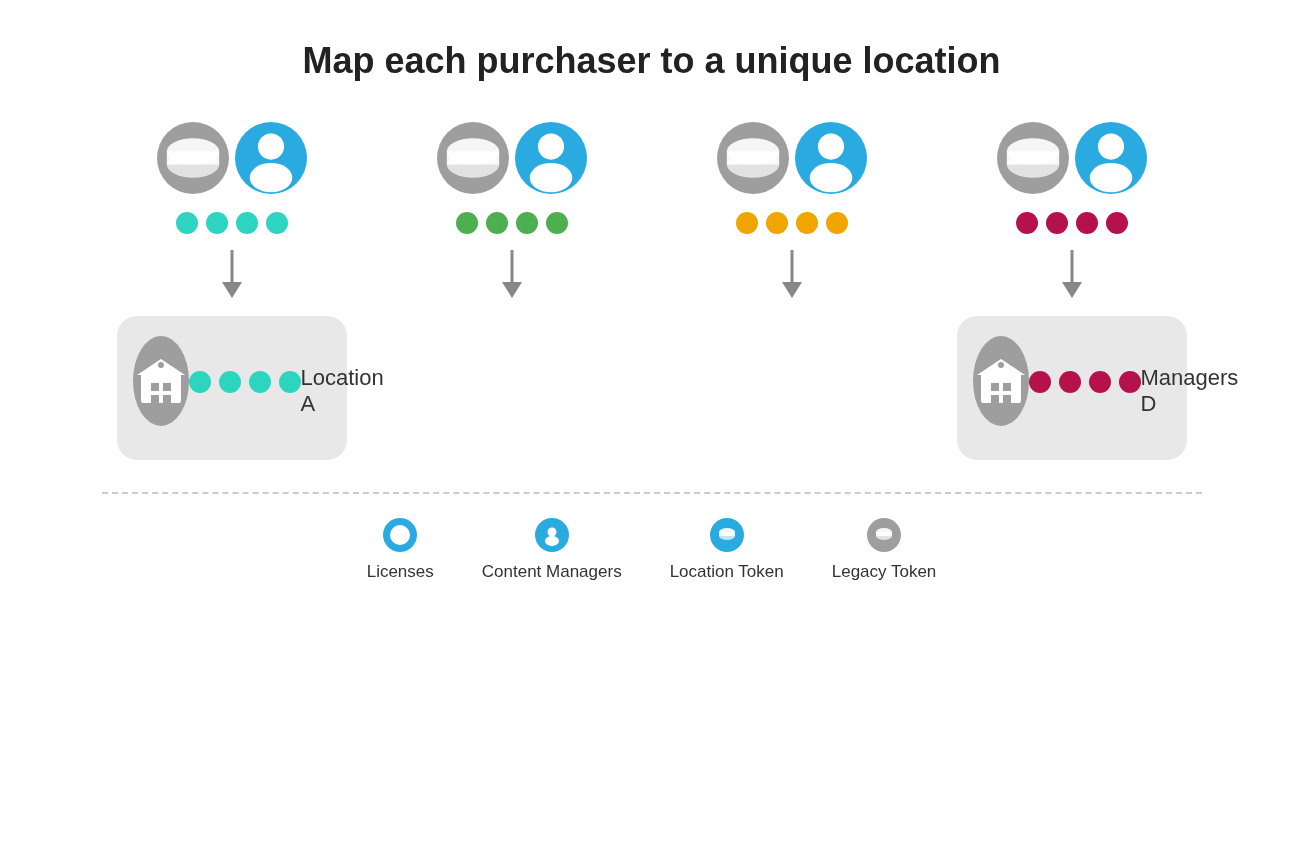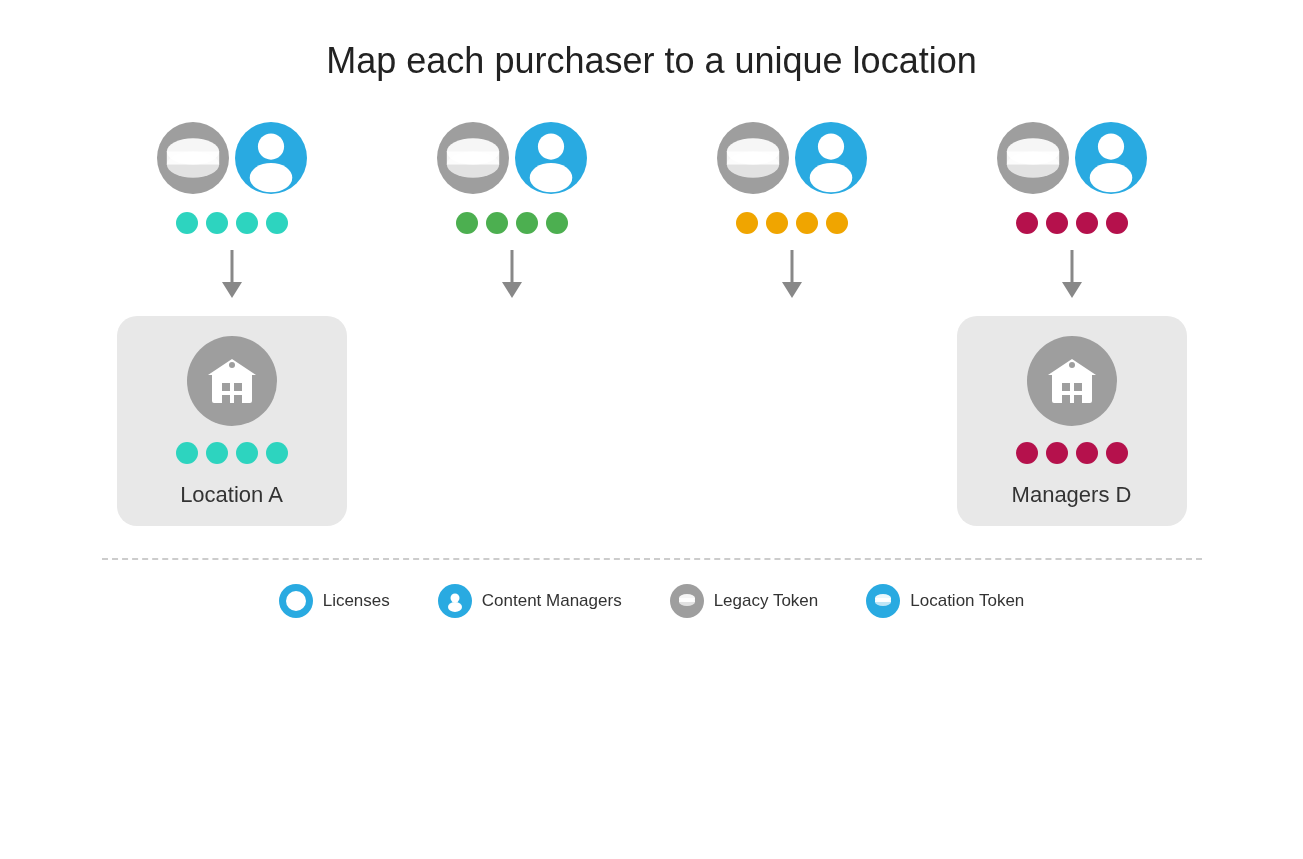--- a/index.html
+++ b/index.html
@@ -9,21 +9,21 @@
       width: 1303px;
       height: 859px;
       overflow: hidden;
       display: flex;
       flex-direction: column;
       align-items: center;
     }
 
     .page-title {
       font-size: 36px;
-      font-weight: 400;
+      font-weight: 700;
       color: #222;
       margin-top: 40px;
       margin-bottom: 40px;
       text-align: center;
     }
 
     .diagram-area {
       display: flex;
       flex-direction: row;
       justify-content: center;
@@ -94,21 +94,20 @@
       width: 30px;
       height: 50px;
     }
 
     
     .location-card {
       width: 230px;
       background: #e8e8e8;
       border-radius: 20px;
       display: flex;
-      flex-direction: column;
       align-items: center;
       padding: 20px 16px 18px 16px;
     }
 
     .building-circle {
       width: 90px;
       height: 90px;
       border-radius: 50%;
       background: #9e9e9e;
       display: flex;
@@ -160,20 +159,21 @@
     .legend {
       display: flex;
       flex-direction: row;
       align-items: center;
       gap: 48px;
       margin-bottom: 20px;
     }
 
     .legend-item {
       display: flex;
+      flex-direction: column;
       align-items: center;
       gap: 10px;
     }
 
     .legend-icon {
       width: 34px;
       height: 34px;
       border-radius: 50%;
       display: flex;
       align-items: center;
@@ -381,34 +381,34 @@
     <div class="legend-icon blue-bg">
       <svg viewBox="0 0 22 22" fill="white" xmlns="http://www.w3.org/2000/svg">
         <circle cx="11" cy="8" r="4.5" fill="white"></circle>
         <ellipse cx="11" cy="17" rx="7" ry="5" fill="white"></ellipse>
       </svg>
     </div>
     <span class="legend-text">Content Managers</span>
   </div>
 
   <div class="legend-item">
+    <div class="legend-icon blue-bg">
+      <svg viewBox="0 0 22 22" fill="white" xmlns="http://www.w3.org/2000/svg">
+        <ellipse cx="11" cy="8" rx="8" ry="4" fill="white" opacity="0.9"></ellipse>
+        <rect x="3" y="8" width="16" height="4" fill="white" opacity="0.9"></rect>
+        <ellipse cx="11" cy="12" rx="8" ry="4" fill="white" opacity="0.7"></ellipse>
+      </svg>
+    </div>
+    <span class="legend-text">Location Token</span>
+  </div>
+
+  <div class="legend-item">
     <div class="legend-icon gray-bg">
       <svg viewBox="0 0 22 22" fill="white" xmlns="http://www.w3.org/2000/svg">
         <ellipse cx="11" cy="8" rx="8" ry="4" fill="white" opacity="0.9"></ellipse>
         <rect x="3" y="8" width="16" height="4" fill="white" opacity="0.9"></rect>
         <ellipse cx="11" cy="12" rx="8" ry="4" fill="white" opacity="0.7"></ellipse>
       </svg>
     </div>
     <span class="legend-text">Legacy Token</span>
   </div>
 
-  <div class="legend-item">
-    <div class="legend-icon blue-bg">
-      <svg viewBox="0 0 22 22" fill="white" xmlns="http://www.w3.org/2000/svg">
-        <ellipse cx="11" cy="8" rx="8" ry="4" fill="white" opacity="0.9"></ellipse>
-        <rect x="3" y="8" width="16" height="4" fill="white" opacity="0.9"></rect>
-        <ellipse cx="11" cy="12" rx="8" ry="4" fill="white" opacity="0.7"></ellipse>
-      </svg>
-    </div>
-    <span class="legend-text">Location Token</span>
-  </div>
-
 </div>
 
 </body></html>

